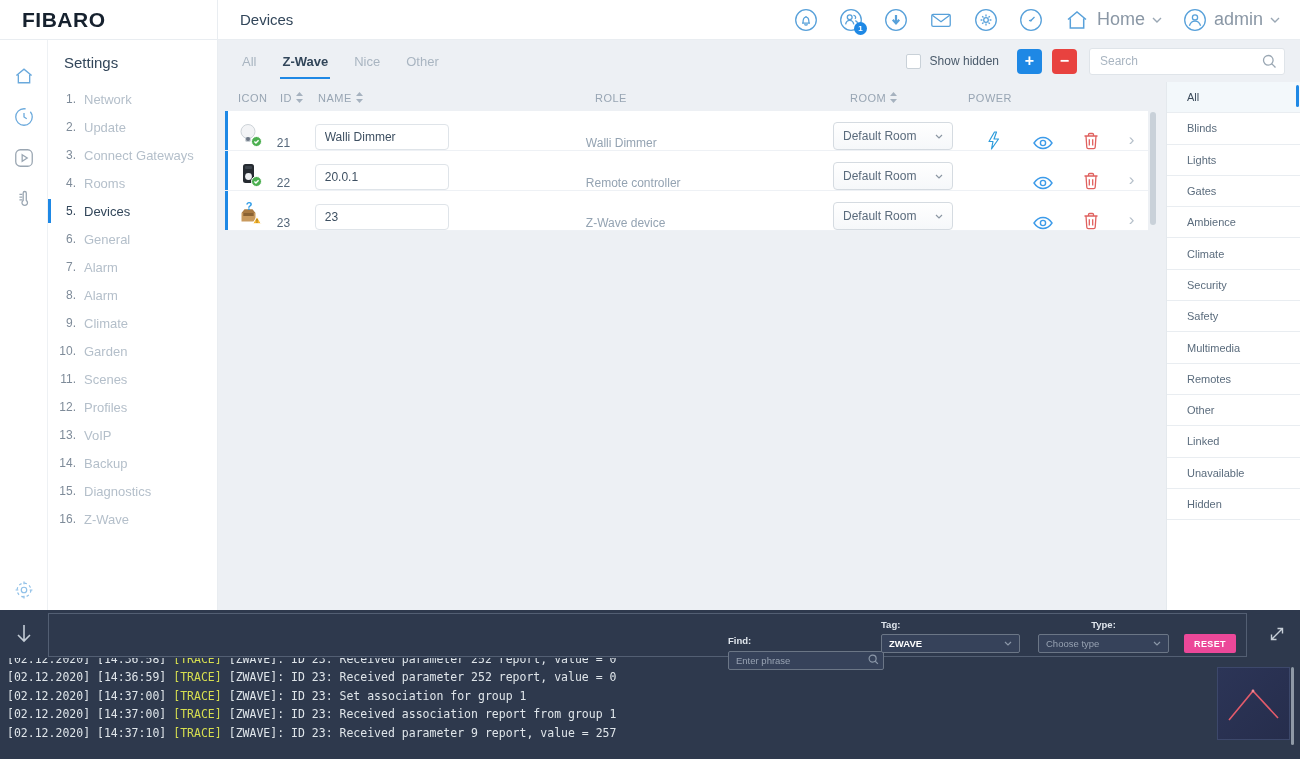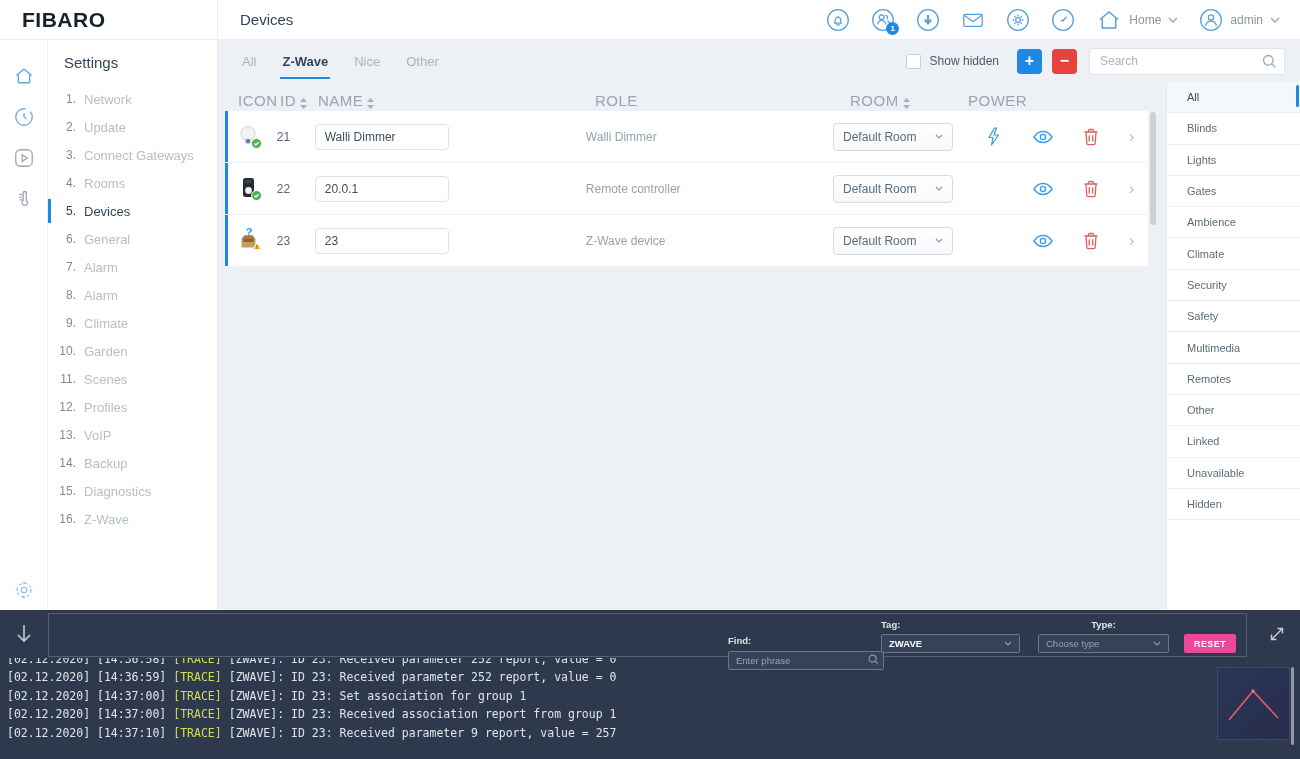--- a/index.html
+++ b/index.html
@@ -10,21 +10,21 @@
   
   .topbar { display:flex; align-items:center; height:40px; background:#fff; border-bottom:1px solid #e9edf1; }
   .logo-zone { width:218px; height:100%; display:flex; align-items:center; padding-left:22px; border-right:1px solid #e9edf1; }
   .logo { font-size:21px; font-weight:800; letter-spacing:.5px; color:#16212e; }
   .page-title { font-size:15px; color:#32465a; padding-left:22px; }
   .top-icons { margin-left:auto; display:flex; align-items:center; gap:21px; padding-right:20px; }
   .tico { position:relative; width:24px; height:24px; display:flex; align-items:center; justify-content:center; cursor:pointer; }
   .badge { position:absolute; right:-4px; bottom:-3px; width:13px; height:13px; background:#1e88e5; color:#fff;
            font-size:8px; font-weight:700; border-radius:50%; display:flex; align-items:center; justify-content:center; }
   .top-drop { display:flex; align-items:center; gap:7px; cursor:pointer; }
-  .top-drop .lbl { font-size:12px; color:#8a97a5; }
+  .top-drop .lbl { font-size:18px; color:#8a97a5; }
 
   
   .content { display:flex; height:570px; }
   .rail { position:relative; width:48px; border-right:1px solid #eef1f4; display:flex; flex-direction:column; align-items:center; padding-top:24px; gap:17px; }
   .rail .ric { width:24px; height:24px; display:flex; align-items:center; justify-content:center; cursor:pointer; }
   .rail .gear-bottom { position:absolute; bottom:8px; left:12px; }
 
   .sidenav { width:170px; border-right:1px solid #e9edf1; padding-top:14px; }
   .sidenav .nav-title { font-size:15px; color:#32465a; padding:0 0 14px 16px; }
   .nav-item { position:relative; display:flex; align-items:center; height:28px; cursor:pointer; }
@@ -51,22 +51,22 @@
   .searchbox input { width:196px; height:27px; border:1px solid #dfe4e9; border-radius:3px; background:#fff; padding:0 28px 0 10px;
                      font-size:12px; color:#55677a; font-family:"Liberation Sans",sans-serif; }
   .searchbox input::placeholder { color:#a9b5c1; }
   .searchbox .sic { position:absolute; right:8px; top:6px; }
 
   
   .mainrow { position:relative; flex:1; display:flex; }
   .mainarea { position:relative; width:948px; }
   .table { position:relative; margin:3px 0 0 7px; width:923px; }
   .thead { position:relative; height:26px; }
-  .th { position:absolute; top:7px; font-size:15px; letter-spacing:.5px; color:#98a5b3; display:flex; align-items:flex-end; gap:4px; }
-  .trow { position:relative; height:52px; background:#fff; border-bottom:1px solid #eef1f5; display:flex; align-items:center; }
+  .th { position:absolute; top:7px; font-size:11px; letter-spacing:.5px; color:#98a5b3; display:flex; align-items:flex-start; gap:4px; }
+  .trow { position:relative; height:40px; background:#fff; border-bottom:1px solid #eef1f5; display:flex; align-items:flex-end; }
   .trow::before { content:""; position:absolute; left:0; top:0; bottom:0; width:3px; background:#1e88e5; }
   .cell-icon { width:52px; padding-left:10px; display:flex; align-items:center; }
   .cell-id { width:38px; font-size:12px; color:#55677a; }
   .cell-name { width:272px; }
   .cell-name input { width:134px; height:26px; border:1px solid #dfe4e9; border-radius:4px; background:#fff; padding:0 9px;
                      font-size:12px; color:#3d4f61; font-family:"Liberation Sans",sans-serif; }
   .cell-role { width:248px; font-size:12px; color:#94a3b2; }
   .cell-room { width:135px; }
   .roomsel { display:flex; align-items:center; justify-content:space-between; width:120px; height:28px; border:1px solid #d5dbe1;
              border-radius:4px; background:linear-gradient(#fff,#f6f8fa); padding:0 9px; font-size:12px; color:#5a6b7c; cursor:pointer; }

